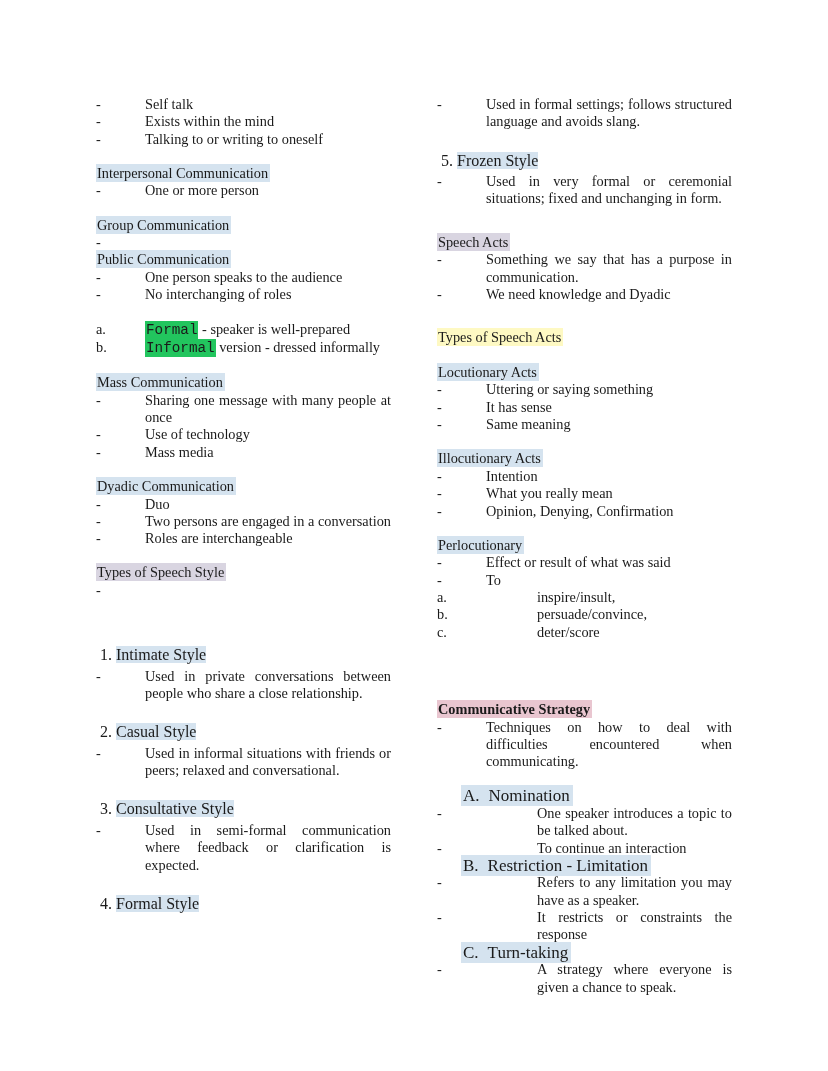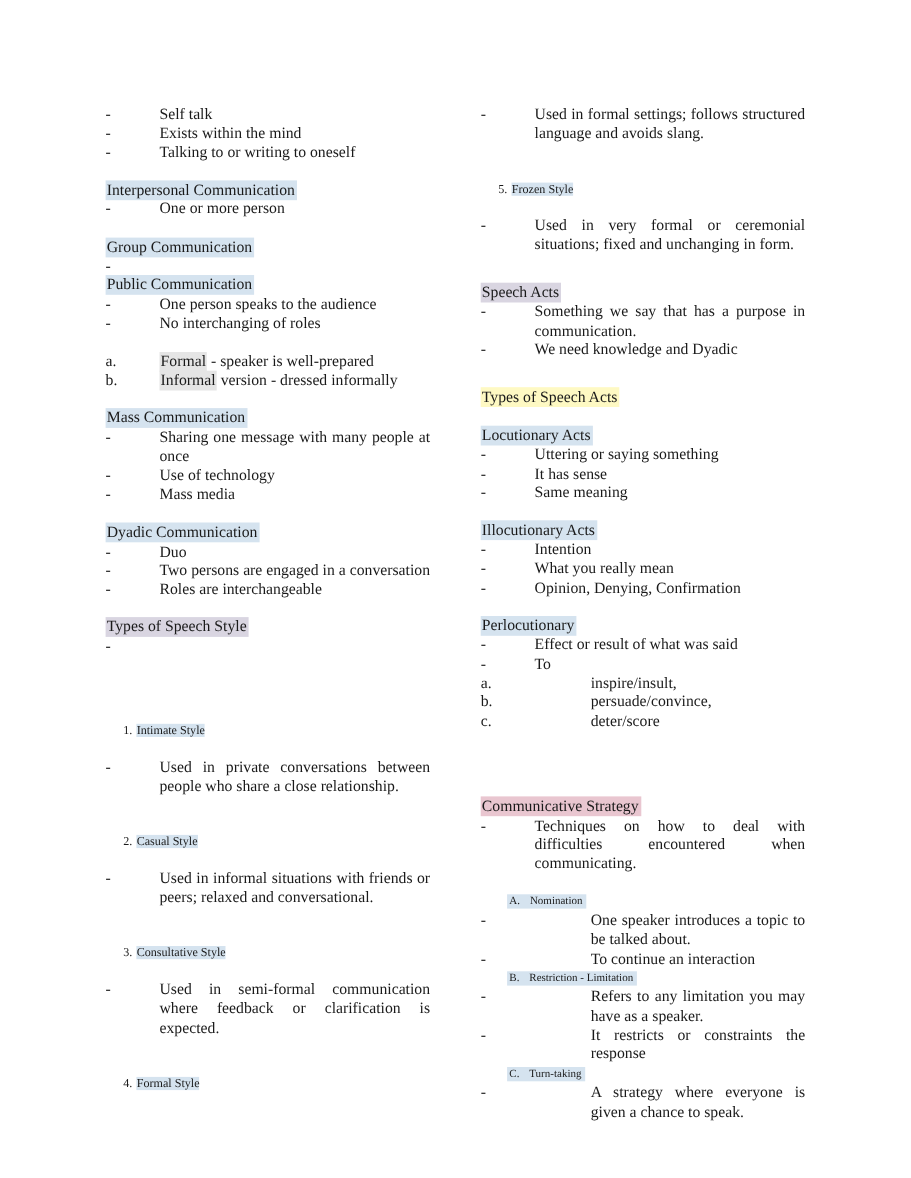--- a/index.html
+++ b/index.html
@@ -33,33 +33,33 @@
   .heading {
     font-size: 14.3px;
     line-height: 17.6px;
     margin: 0;
     white-space: nowrap;
   }
   .heading .hl { padding: 1px 2px 1px 1px; }
 
   
   .num-heading {
-    font-size: 11px;
+    font-size: 16px;
     line-height: 17.6px;
-    margin: 16px;
+    margin: 4px;
     white-space: nowrap;
   }
   .num-heading .n { margin-right: 4px; }
 
   
   .hl-blue     { background: #d5e3ef; }
-  .hl-green    { background: #e5e5e5; }
+  .hl-green    { background: #22c55e; font-family: Liberation Mono, monospace; }
   .hl-lavender { background: #d9d5e1; text-align: center; }
   .hl-pink     { background: #fef9c3; }
-  .hl-pink2    { background: #e9c6d0; }
+  .hl-pink2    { background: #e9c6d0; font-weight: bold; }
 
   
   ul.items, ol.items {
     list-style: none;
     margin: 0;
     padding: 0;
   }
   li.item {
     position: relative;
     font-size: 14.3px;
@@ -88,21 +88,21 @@
 
   
   .lvl2 { padding-left: 100px; }
   .lvl2 > .marker { left: 75px; width: 24px; }
   .gap-md { height: 17px; }
   .gap-lg { height: 26px; }
   .gap-xxl { height: 60px; }
 
   
   .strat-heading {
-    font-size: 10px;
+    font-size: 17px;
     line-height: 17.6px;
     margin: 0;
     padding-left: 24px;
     white-space: nowrap;
   }
   .strat-heading .hl { padding: 1px 3px 1px 2px; }
   .strat-heading .sp { display: inline-block; width: 9px; }
 
   .inline-hl { padding: 1px 1px; }
 </style>

